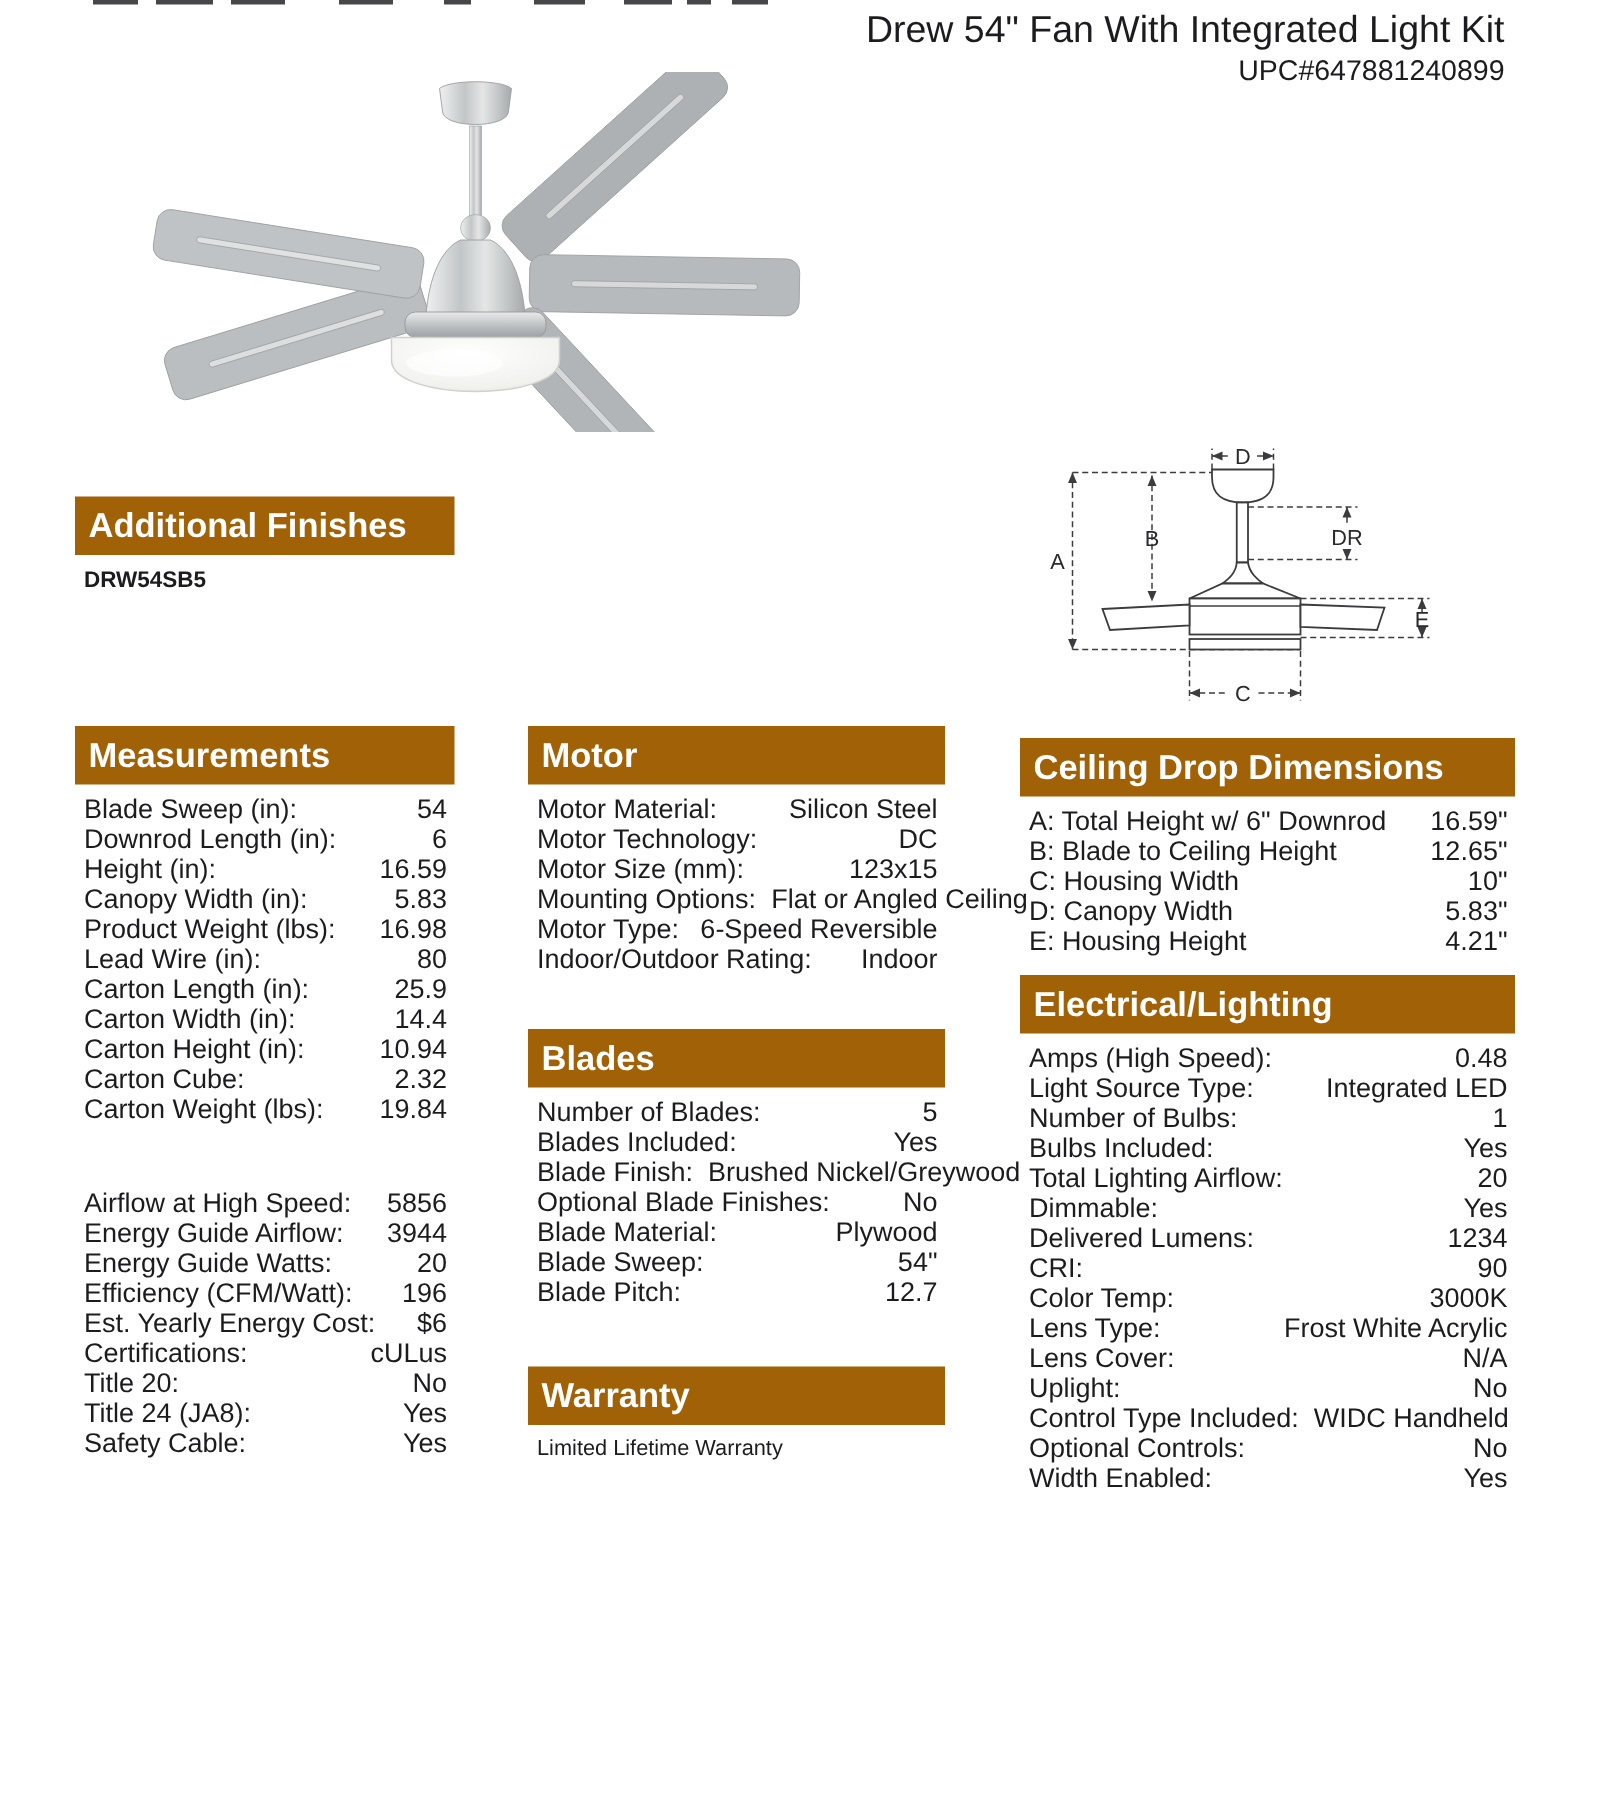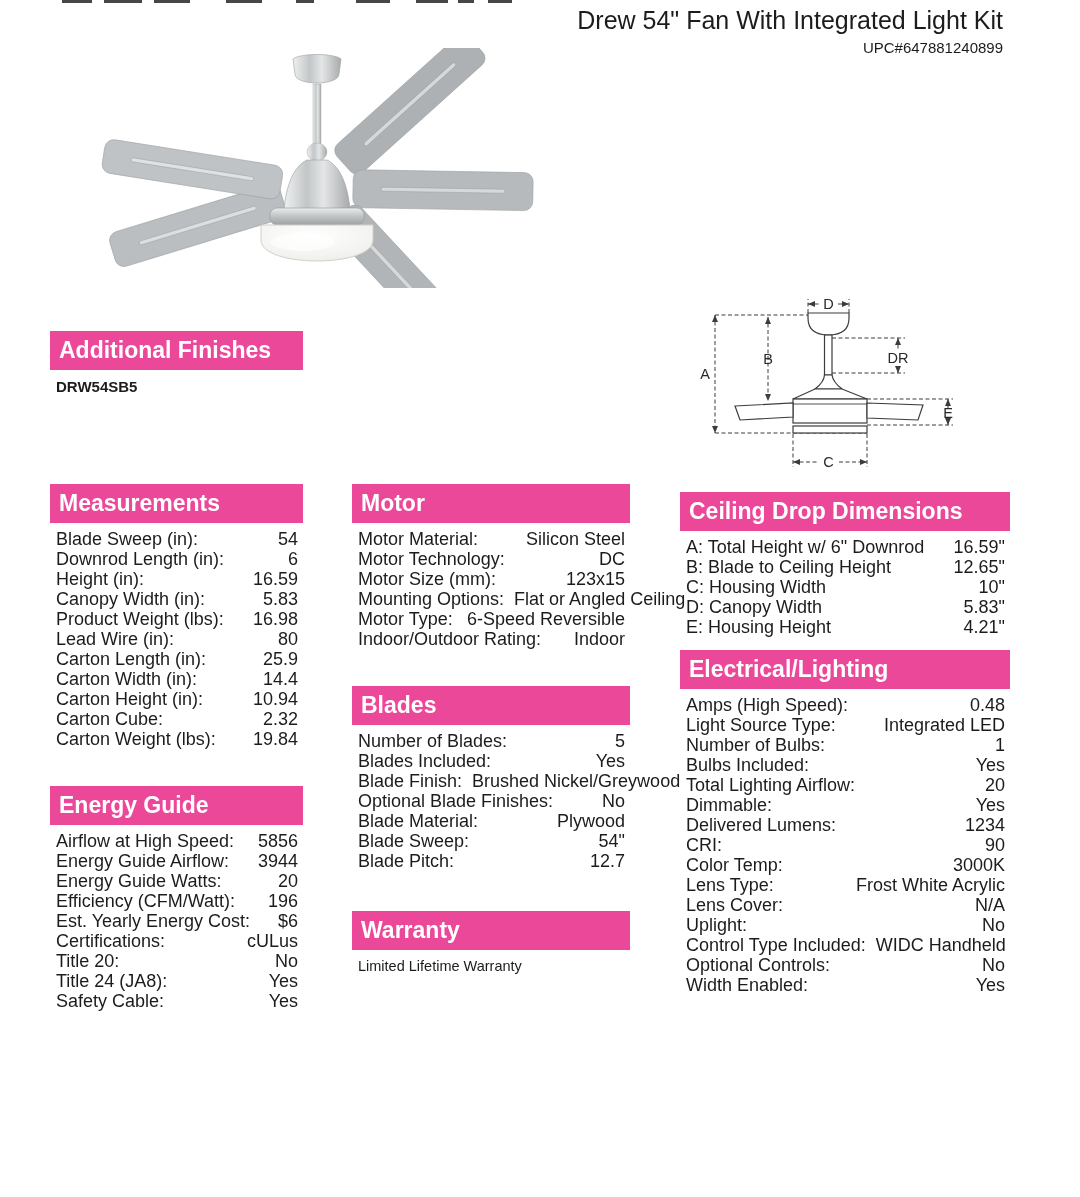--- a/index.html
+++ b/index.html
@@ -4,26 +4,26 @@
 <style>
   html,body{margin:0;padding:0;background:#ffffff;}
   .page{
     position:relative;width:1080px;height:1197px;background:#ffffff;
     font-family:"Liberation Sans", sans-serif;color:#1c1c1e;overflow:hidden;
   }
   .frag{position:absolute;top:0;height:3px;background:#47474a;}
   .title-block{position:absolute;top:5px;right:77px;text-align:right;white-space:nowrap;}
   .title-line1{font-size:25px;line-height:30px;}
   .title-line2{font-size:21px;line-height:28px;}
-  .title-line3{font-size:15px;line-height:26px;}
+  .title-line3{font-size:19px;line-height:26px;}
   .fan-image{position:absolute;left:55px;top:48px;width:520px;height:240px;}
   .dim-diagram{position:absolute;left:695px;top:283px;width:320px;height:200px;}
   .section{position:absolute;}
   .section-header{
-    background:#ec4899;color:#ffffff;font-weight:bold;font-size:23px;
+    background:#a16207;color:#ffffff;font-weight:bold;font-size:23px;
     height:39px;line-height:39px;padding:0 9px;white-space:nowrap;overflow:hidden;
   }
   .rows{margin-top:6px;padding:0 5px 0 6px;}
   .row{display:flex;justify-content:space-between;font-size:18px;line-height:20px;white-space:nowrap;}
   .row .value{margin-left:10px;text-align:right;}
   .model-text{font-weight:bold;font-size:15px;margin-top:8px;padding-left:6px;}
   .plain-text{font-size:14.5px;margin-top:8px;padding-left:6px;}
   svg text{font-family:"Liberation Sans", sans-serif;}
 </style>
 </head>
@@ -231,23 +231,20 @@
         </div>
 
         <div class="row">
           <span class="label">Carton Weight (lbs):</span>
           <span class="value">19.84</span>
         </div>
       </div>
   </section>
 
   <section class="section" style="left:50px;top:786px;width:253px;">
-    <div class="section-header">
-      <span>Energy Guide</span>
-    </div>
     <div class="rows">
 
         <div class="row">
           <span class="label">Airflow at High Speed:</span>
           <span class="value">5856</span>
         </div>
 
         <div class="row">
           <span class="label">Energy Guide Airflow:</span>
           <span class="value">3944</span>

